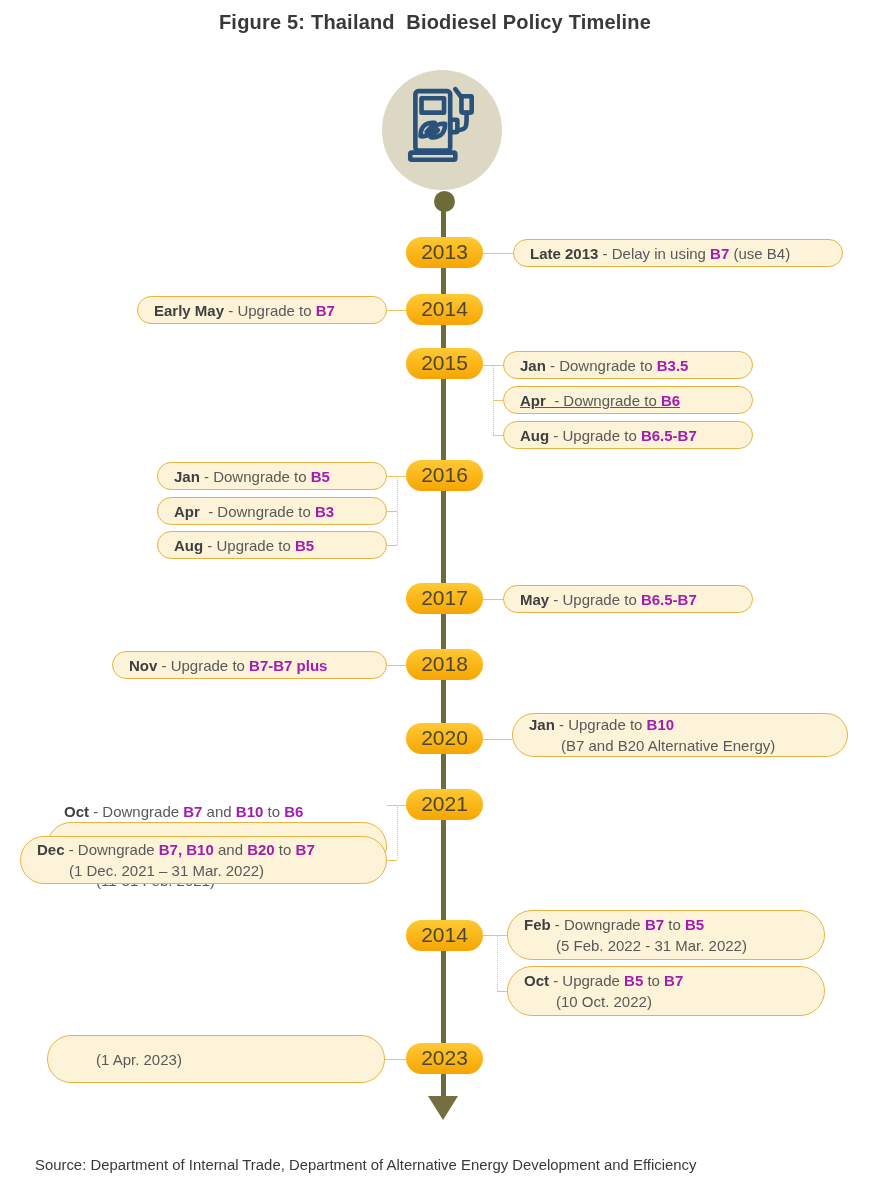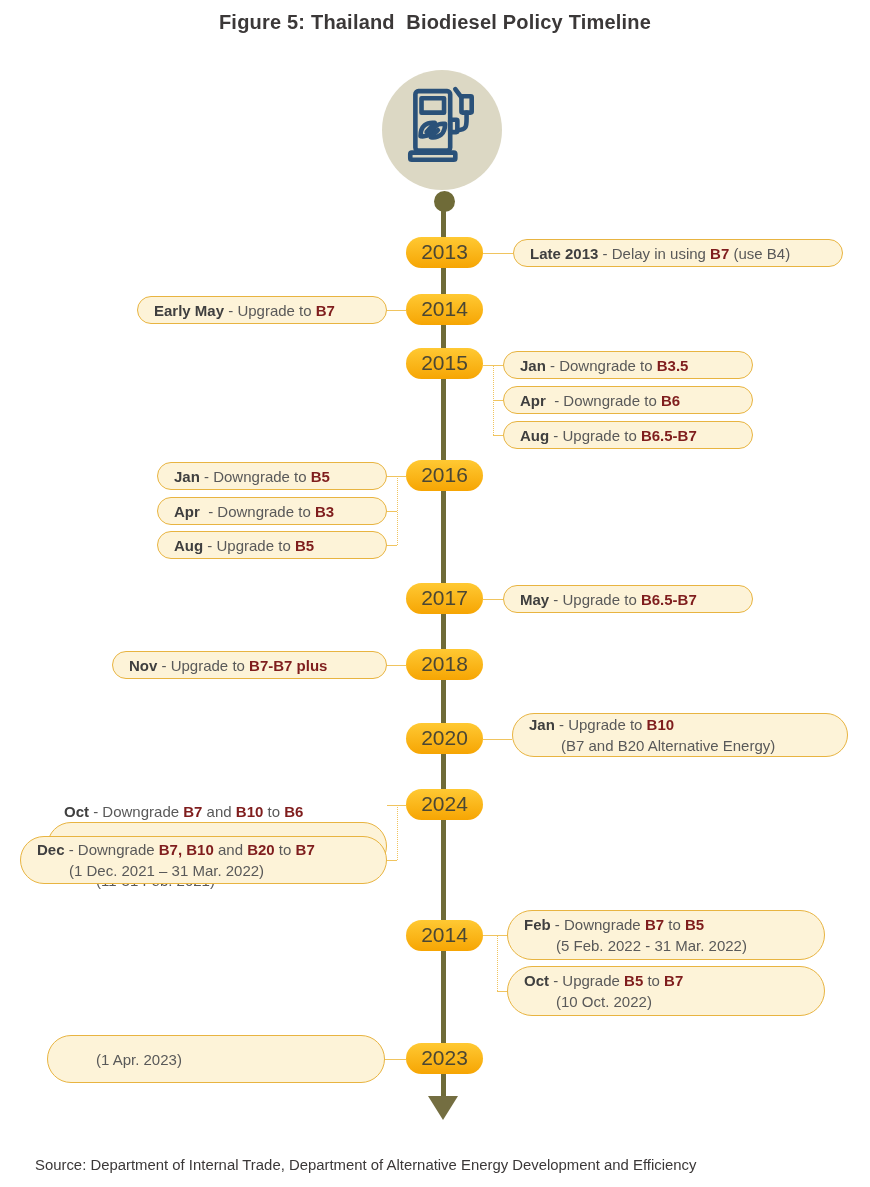--- a/index.html
+++ b/index.html
@@ -19,21 +19,21 @@
 
   .pill{position:absolute;width:77px;height:31px;border-radius:16px;
         background:linear-gradient(180deg,#ffc933 0%,#f6a503 100%);
         color:#4b4734;font-size:21px;text-align:center;line-height:30px;}
 
   .box{position:absolute;background:#fdf3d8;border:1.5px solid #e8b441;box-sizing:border-box;
        font-size:15px;color:#595959;display:flex;flex-direction:column;justify-content:center;}
   .l1{white-space:pre;padding-left:16px;line-height:21px;}
   .l2{white-space:pre;padding-left:48px;line-height:21px;color:#595959;}
   .seg-b{font-weight:700;color:#3f3f3f;}
-  .seg-o{font-weight:700;color:#7f1d1d;}
+  .seg-o{font-weight:700;color:#a21caf;}
 
   .conn-h{position:absolute;height:0;border-top:1.5px solid #f0c45f;}
   .conn-v{position:absolute;width:0;border-left:1.5px dotted #f0c45f;}
 
   .source{position:absolute;left:35px;top:1156px;font-size:15.5px;color:#3b3838;
           transform:scaleX(.96);transform-origin:left center;white-space:pre;}
 </style>
 </head>
 <body>
 
@@ -78,21 +78,21 @@
       </div>
       <div class="pill" style="left: 406px; top: 348px;">2015</div>
       <div class="conn-h" style="left: 483px; width: 10px; top: 365px;"></div>
       <div class="conn-v" style="left: 493px; top: 365px; height: 70px;"></div>
       <div class="conn-h" style="left: 493px; width: 10px; top: 365px;"></div>
       <div class="conn-h" style="left: 493px; width: 10px; top: 400px;"></div>
       <div class="conn-h" style="left: 493px; width: 10px; top: 435px;"></div>
       <div class="box" style="left: 503px; top: 351px; width: 250px; height: 28px; border-radius: 14px;">
         <div class="l1"><span class="seg-b">Jan</span><span> - Downgrade to </span><span class="seg-o">B3.5</span></div>
       </div>
-      <div class="box" style="left: 503px; top: 386px; width: 250px; height: 28px; border-radius: 14px;">
+      <div class="box" style="left: 503px; top: 386px; width: 250px; height: 28px; border-radius: 14px; text-decoration: underline;">
         <div class="l1"><span class="seg-b">Apr</span><span>  - Downgrade to </span><span class="seg-o">B6</span></div>
       </div>
       <div class="box" style="left: 503px; top: 421px; width: 250px; height: 28px; border-radius: 14px;">
         <div class="l1"><span class="seg-b">Aug</span><span> - Upgrade to </span><span class="seg-o">B6.5-B7</span></div>
       </div>
       <div class="pill" style="left: 406px; top: 460px;">2016</div>
       <div class="conn-h" style="left: 397px; width: 9px; top: 476px;"></div>
       <div class="conn-v" style="left: 397px; top: 476px; height: 69px;"></div>
       <div class="conn-h" style="left: 387px; width: 10px; top: 476px;"></div>
       <div class="conn-h" style="left: 387px; width: 10px; top: 511px;"></div>
@@ -115,21 +115,21 @@
       <div class="conn-h" style="left: 387px; width: 19px; top: 664.5px;"></div>
       <div class="box" style="left: 112px; top: 651px; width: 275px; height: 28px; border-radius: 14px;">
         <div class="l1"><span class="seg-b">Nov</span><span> - Upgrade to </span><span class="seg-o">B7-B7 plus</span></div>
       </div>
       <div class="pill" style="left: 406px; top: 723px;">2020</div>
       <div class="conn-h" style="left: 483px; width: 29px; top: 738.5px;"></div>
       <div class="box" style="left: 512px; top: 713px; width: 336px; height: 44px; border-radius: 25px;">
         <div class="l1"><span class="seg-b">Jan</span><span> - Upgrade to </span><span class="seg-o">B10</span></div>
         <div class="l2">(B7 and B20 Alternative Energy)</div>
       </div>
-      <div class="pill" style="left: 406px; top: 789px;">2024</div>
+      <div class="pill" style="left: 406px; top: 789px;">2021</div>
       <div class="conn-h" style="left: 397px; width: 9px; top: 805px;"></div>
       <div class="conn-v" style="left: 397px; top: 805px; height: 55px;"></div>
       <div class="conn-h" style="left: 387px; width: 10px; top: 805px;"></div>
       <div class="conn-h" style="left: 387px; width: 10px; top: 860px;"></div>
       <div class="box" style="left: 47px; top: 822px; width: 340px; height: 48px; border-radius: 24px; gap: 48px;">
         <div class="l1"><span class="seg-b">Oct</span><span> - Downgrade </span><span class="seg-o">B7</span><span> and </span><span class="seg-o">B10</span><span> to </span><span class="seg-o">B6</span></div>
         <div class="l2">(11-31 Feb. 2021)</div>
       </div>
       <div class="box" style="left: 20px; top: 836px; width: 367px; height: 48px; border-radius: 24px;">
         <div class="l1"><span class="seg-b">Dec</span><span> - Downgrade </span><span class="seg-o">B7, B10</span><span> and </span><span class="seg-o">B20</span><span> to </span><span class="seg-o">B7</span></div>

